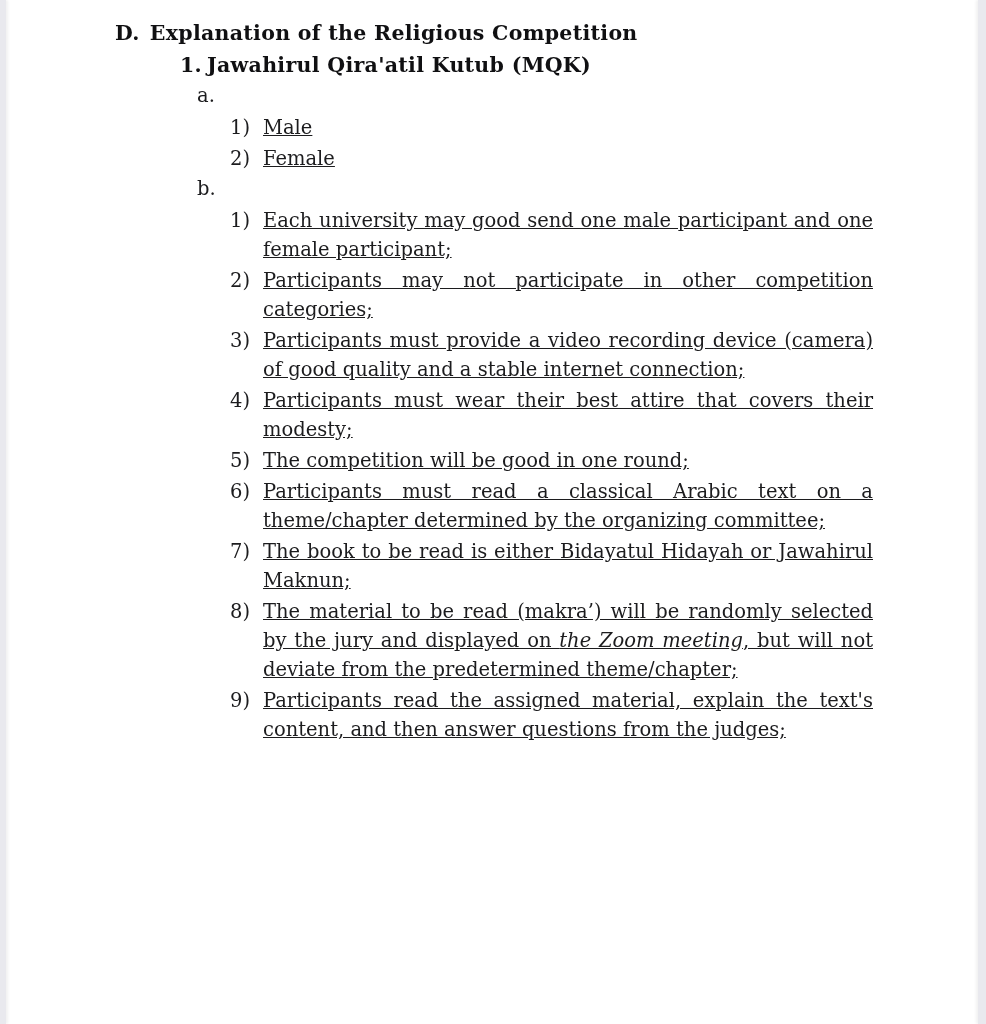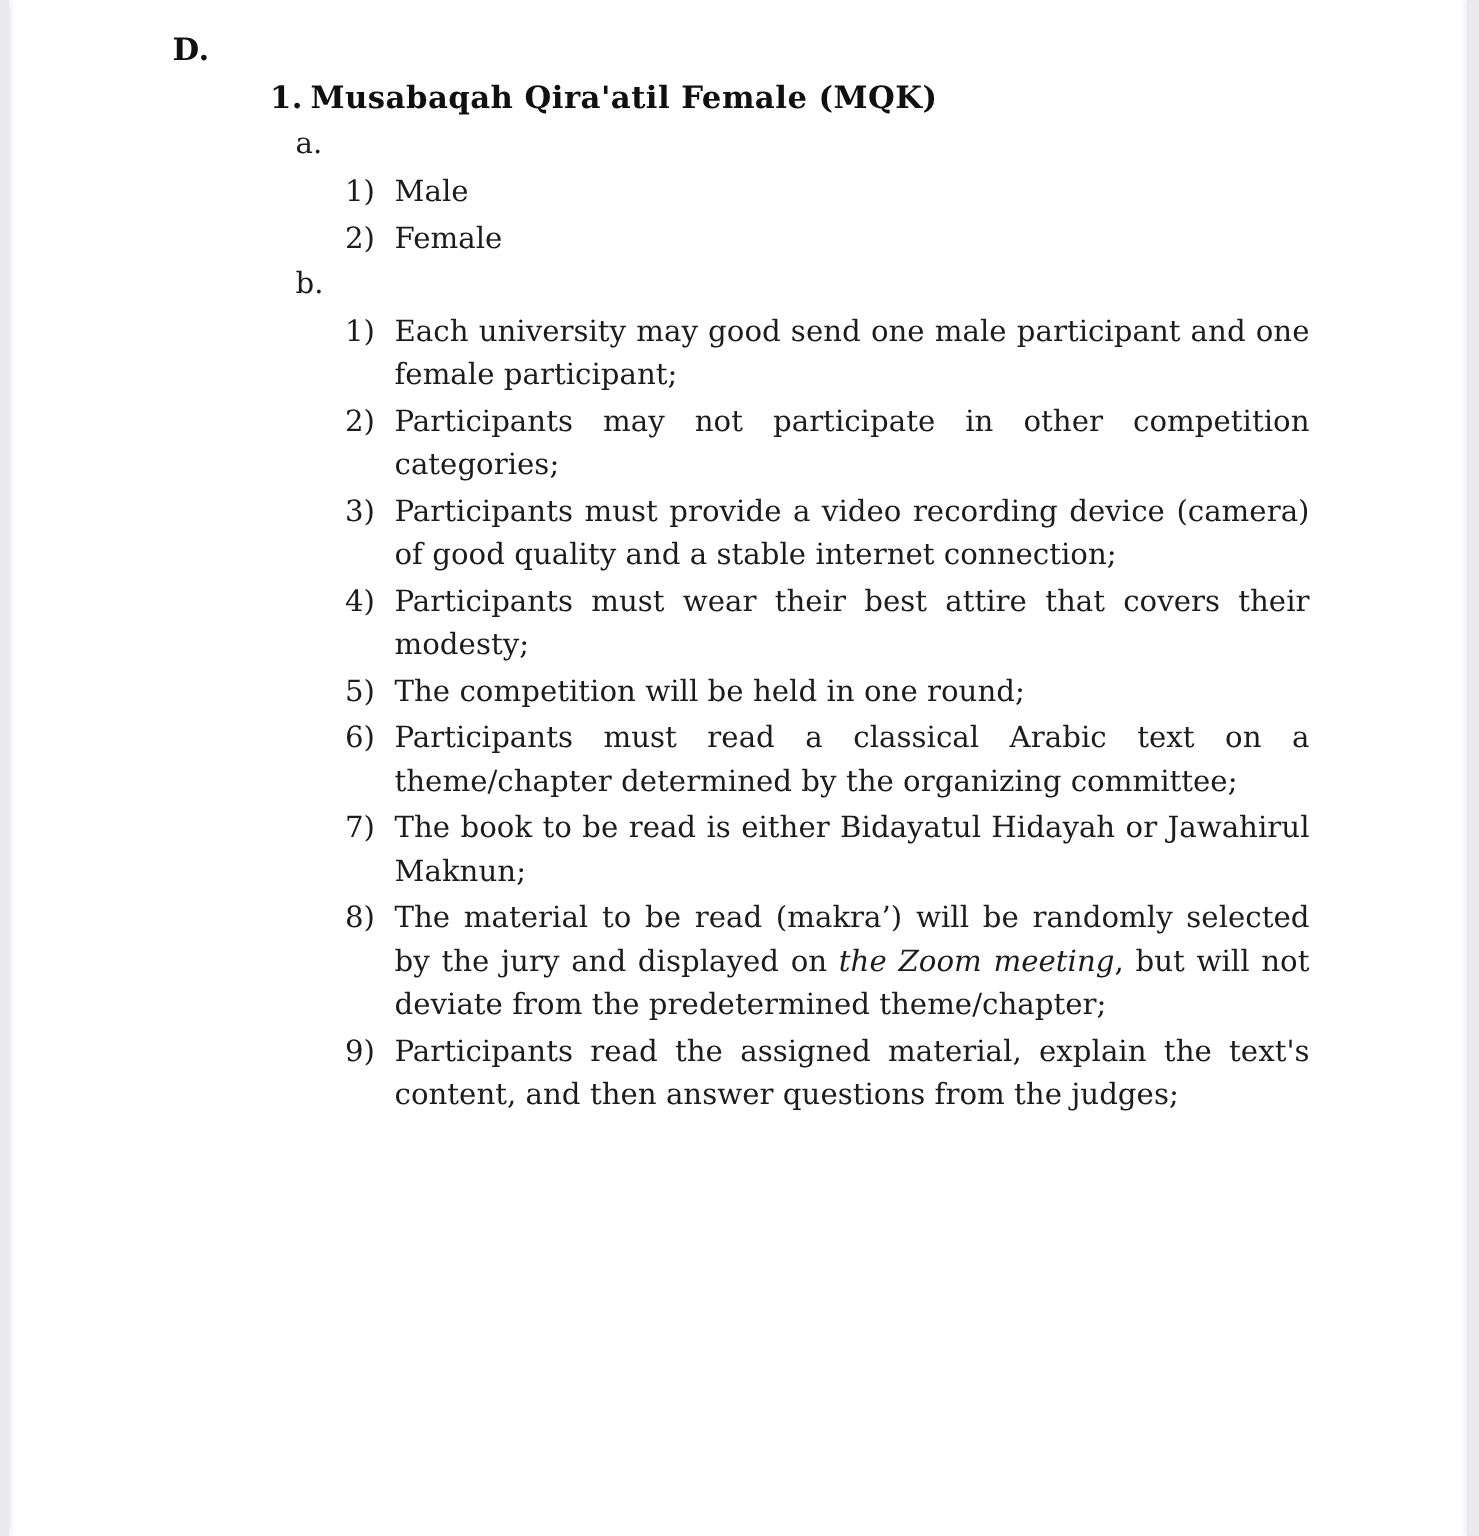--- a/index.html
+++ b/index.html
@@ -70,39 +70,41 @@
     line-height: 29px;
   }
   .item .num {
     flex: 0 0 33px;
     white-space: nowrap;
   }
   .item .body {
     flex: 1;
     text-align: justify;
     text-align-last: left;
+    text-decoration: underline;
   }
   .item .body .run-italic {
     font-style: italic;
   }
 </style>
 </head>
 <body>
 
 <div class="photo-edge left"></div>
 <div class="photo-edge right"></div>
 
 <main class="doc">
   <div class="heading">
     <span class="h-label">D.</span>
+    <span class="h-title">Explanation of the Religious Competition</span>
   </div>
 
   <div class="subheading">
     <span class="h-label">1.</span>
-    <span class="h-title">Musabaqah Qira'atil Female (MQK)</span>
+    <span class="h-title">Jawahirul Qira'atil Kutub (MQK)</span>
   </div>
 
   <div id="sections">
       <div class="letter-row">
         <span class="letter-marker">a.</span>
       </div>
       <div class="item">
         <span class="num">1)</span>
         <span class="body"><span class="run">Male</span></span>
       </div>
@@ -124,21 +126,21 @@
       <div class="item">
         <span class="num">3)</span>
         <span class="body"><span class="run">Participants must provide a video recording device (camera) of good quality and a stable internet connection;</span></span>
       </div>
       <div class="item">
         <span class="num">4)</span>
         <span class="body"><span class="run">Participants must wear their best attire that covers their modesty;</span></span>
       </div>
       <div class="item">
         <span class="num">5)</span>
-        <span class="body"><span class="run">The competition will be held in one round;</span></span>
+        <span class="body"><span class="run">The competition will be good in one round;</span></span>
       </div>
       <div class="item">
         <span class="num">6)</span>
         <span class="body"><span class="run">Participants must read a classical Arabic text on a theme/chapter determined by the organizing committee;</span></span>
       </div>
       <div class="item">
         <span class="num">7)</span>
         <span class="body"><span class="run">The book to be read is either Bidayatul Hidayah or Jawahirul Maknun;</span></span>
       </div>
       <div class="item">

